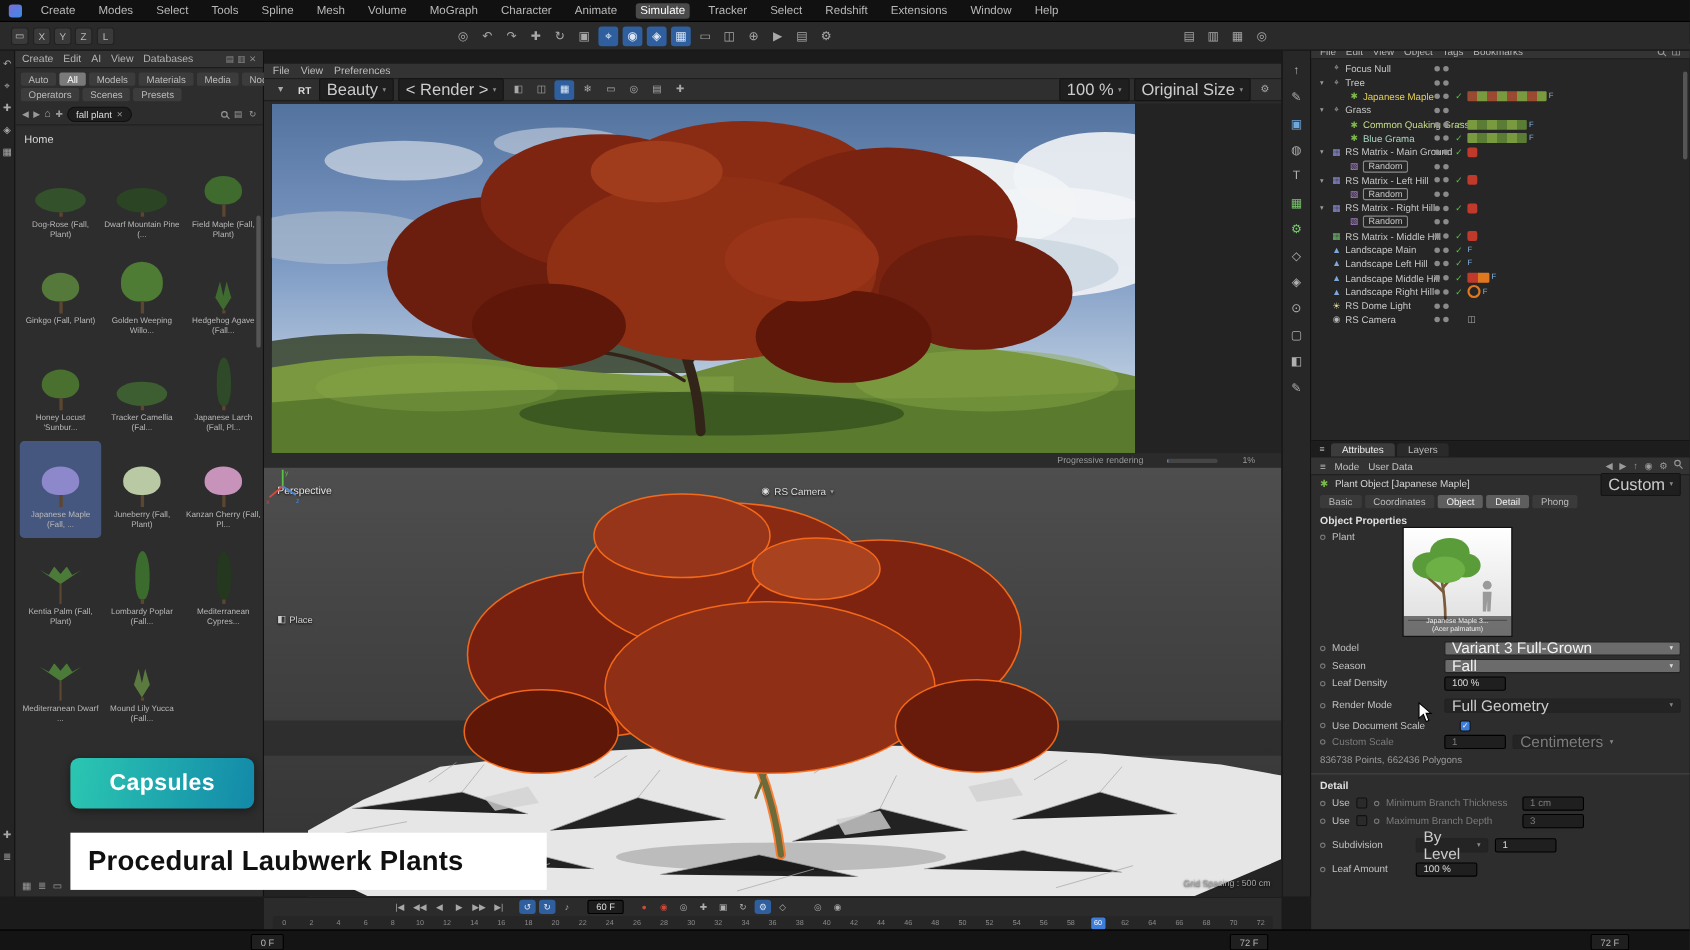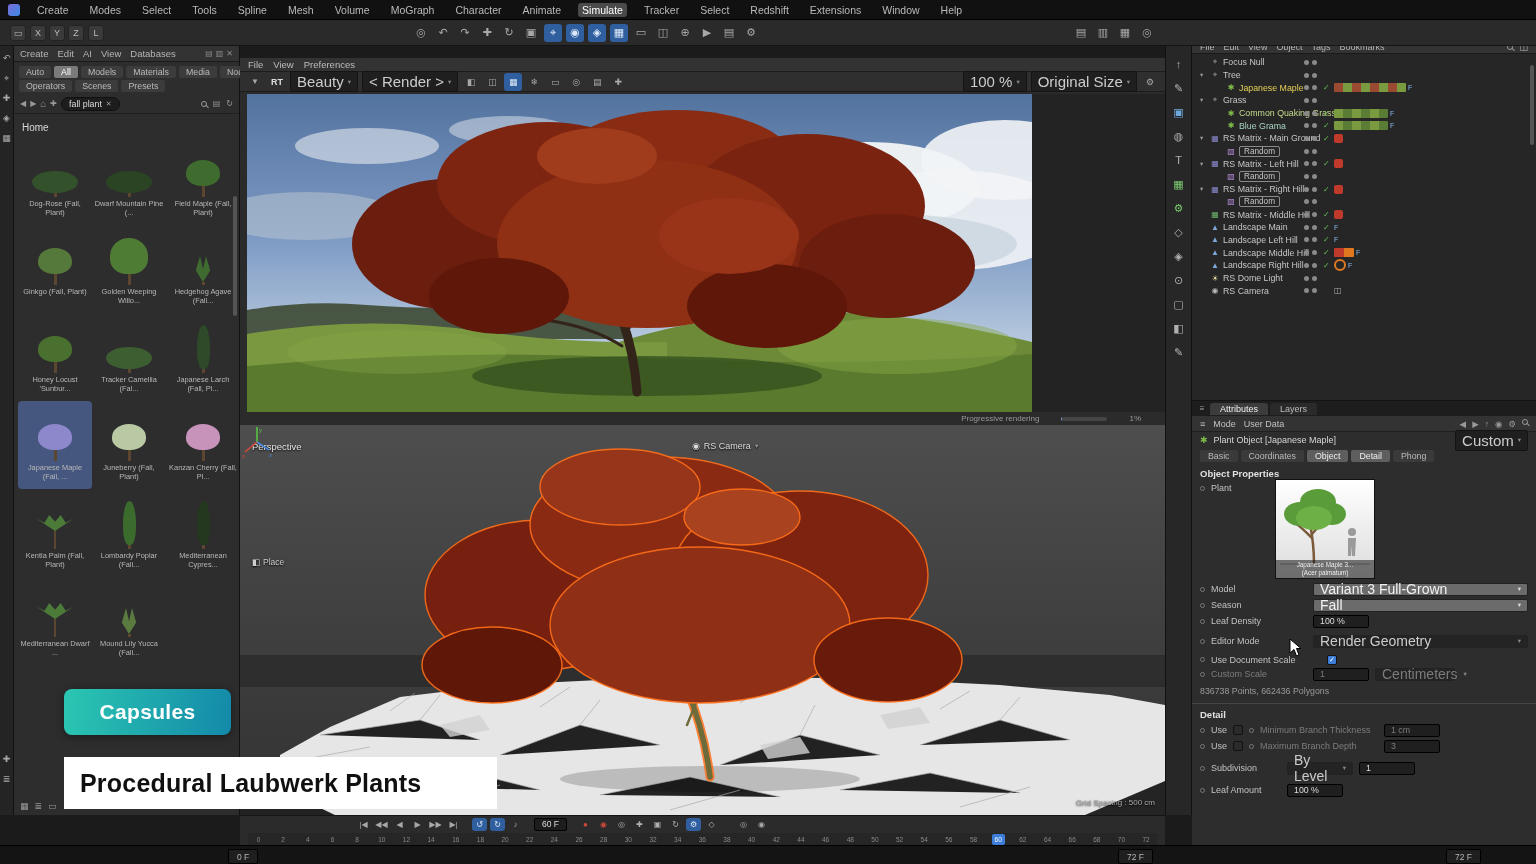--- a/index.html
+++ b/index.html
@@ -1142,22 +1142,22 @@
     <span class="drop w-full">Fall</span>
   </div>
   <div class="arow">
     <span class="bullet"></span>
     <span class="lbl">Leaf Density</span>
     <span class="field w-sm">100 %</span>
   </div>
   <div style="height:4px"></div>
   <div class="arow">
     <span class="bullet"></span>
-    <span class="lbl">Editor Mode</span>
-    <span class="drop dark w-full">Render Geometry</span>
+    <span class="lbl">Render Mode</span>
+    <span class="drop dark w-full">Full Geometry</span>
   </div>
   <div style="height:4px"></div>
   <div class="arow">
     <span class="bullet"></span>
     <span class="lbl" style="width:110px">Use Document Scale</span>
     <span class="cb" data-mod="on"></span>
   </div>
   <div class="arow dis">
     <span class="bullet"></span>
     <span class="lbl">Custom Scale</span>

